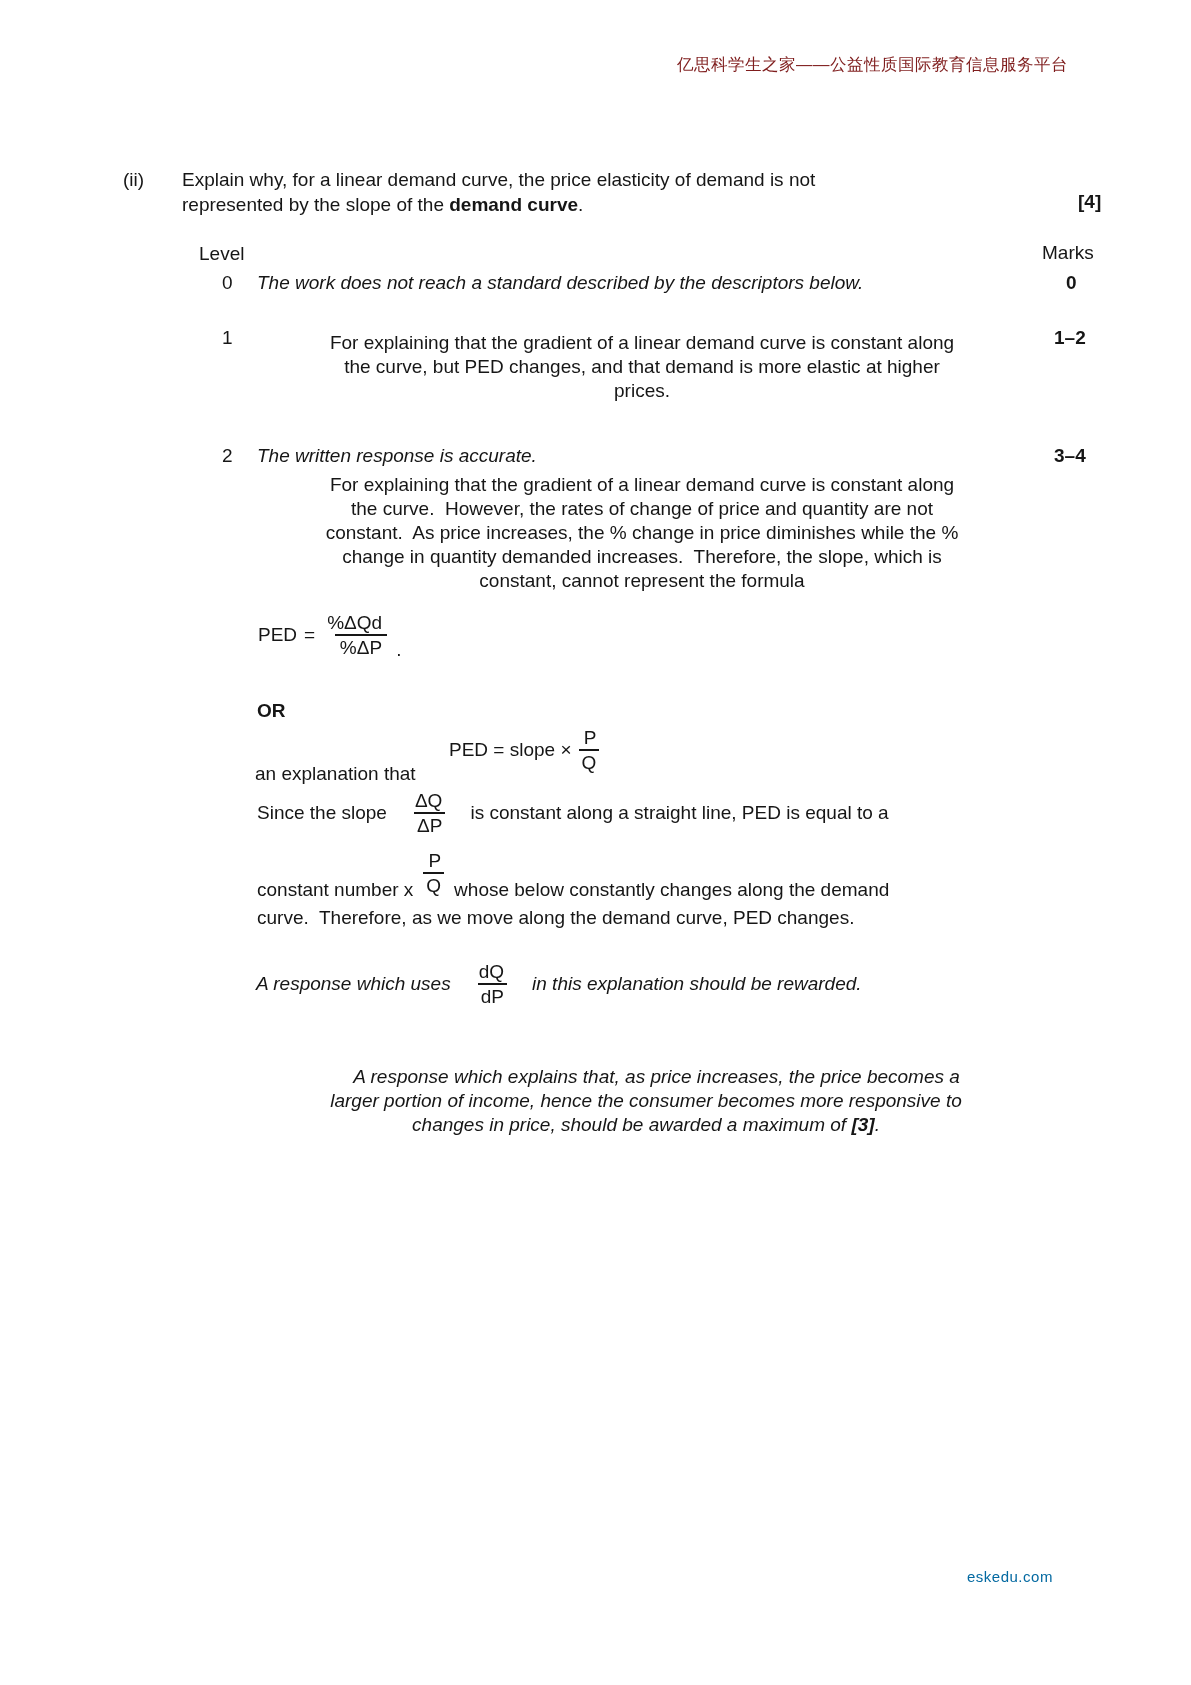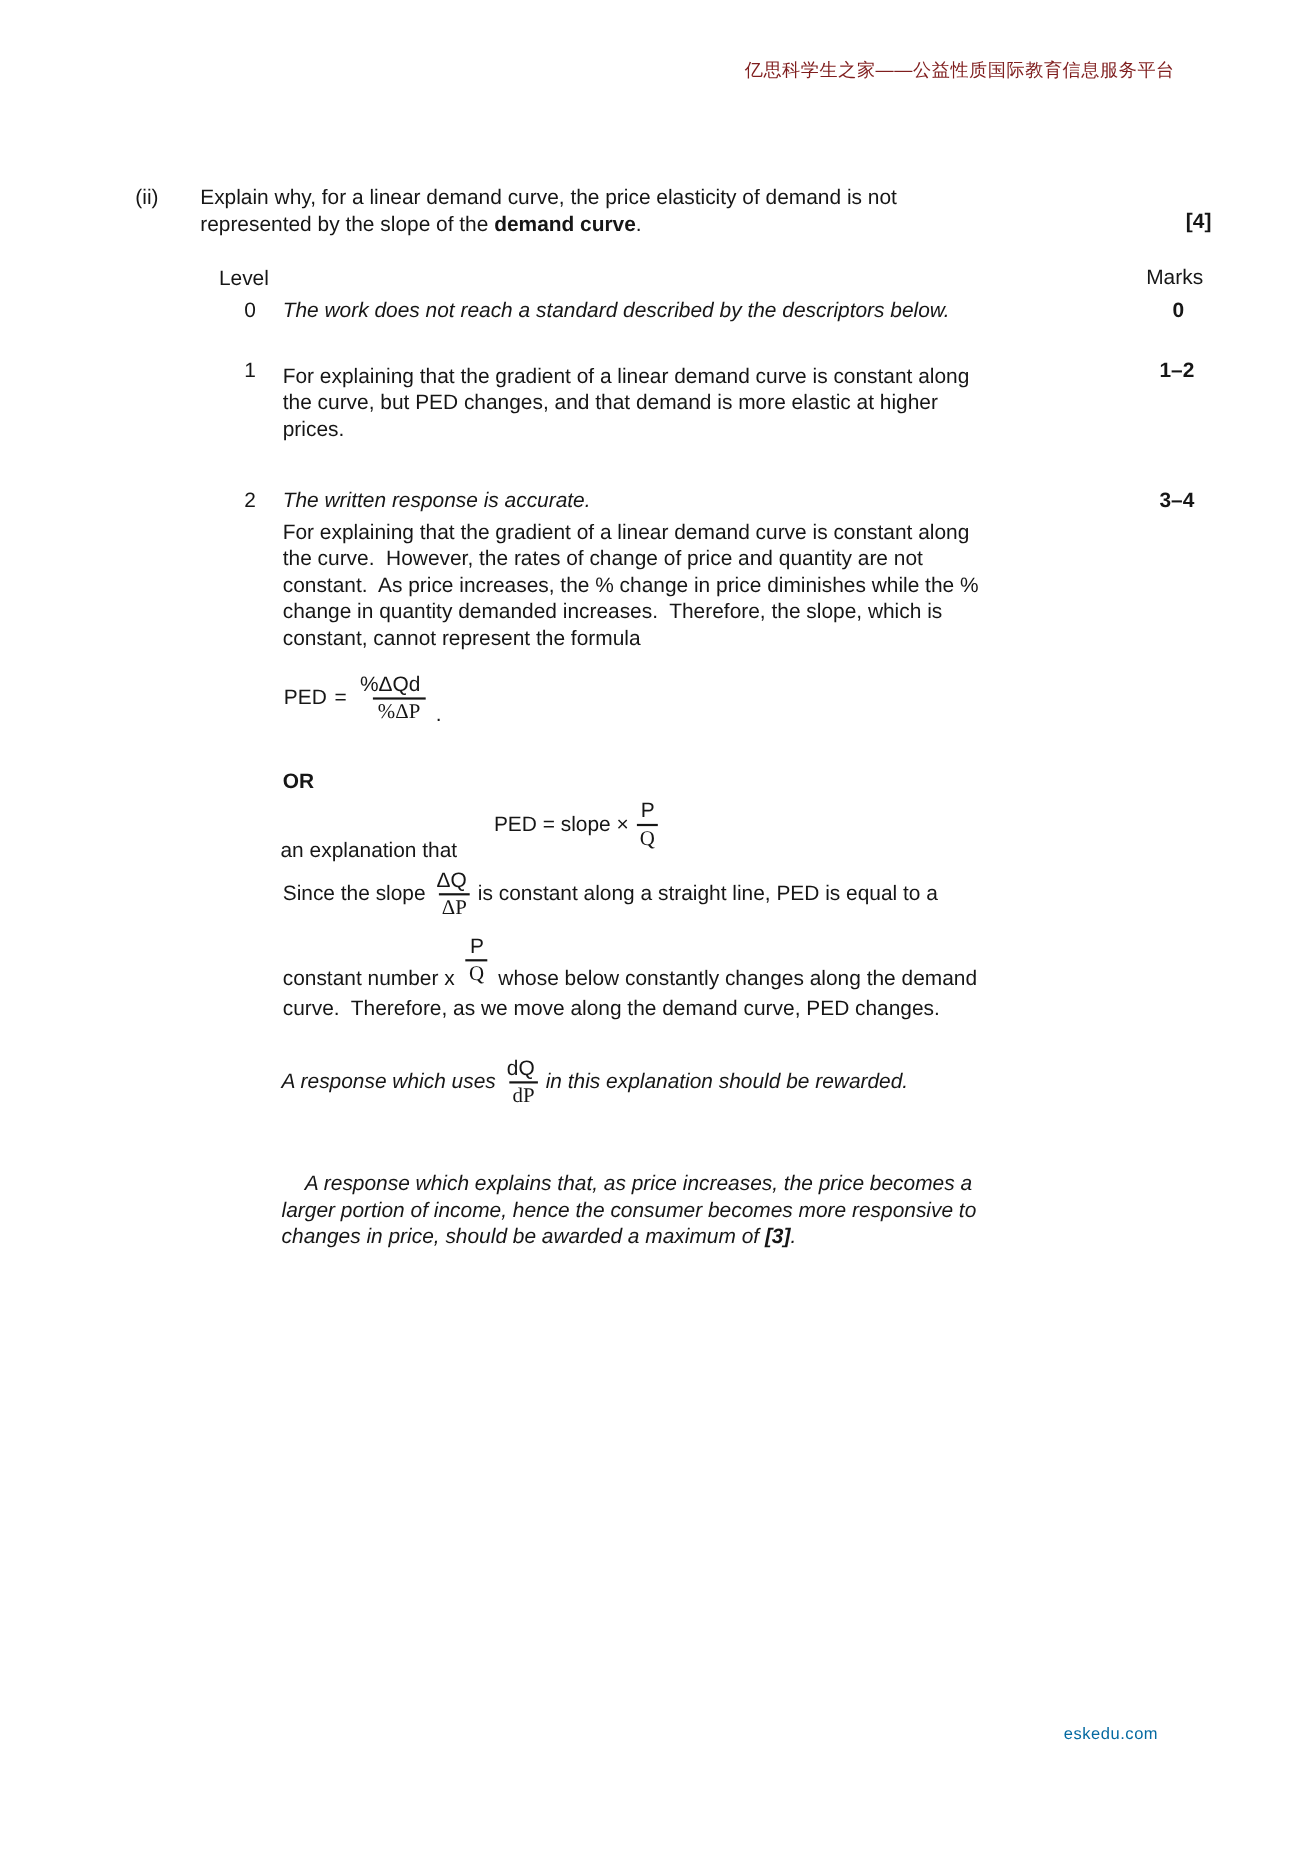--- a/index.html
+++ b/index.html
@@ -8,21 +8,21 @@
     position:relative;
     width:1191px; height:1685px;
     background:#ffffff;
     font-family:"Liberation Sans","DejaVu Sans",sans-serif;
     color:#161616;
     font-size:19px;
     line-height:24px;
     overflow:hidden;
   }
   .abs { position:absolute; }
-  .pre { white-space:pre-wrap; }
+  .pre { white-space:pre-wrap;text-align:center; }
   .italic { font-style:italic; }
   .bold { font-weight:bold; }
   .wm-header {
     font-size:16.5px; line-height:20px;
     color:#7f1d1d; letter-spacing:0.5px;
   }
   .wm-footer {
     font-size:15px; line-height:18px;
     color:#0369a1; letter-spacing:0.5px;
   }
@@ -31,24 +31,24 @@
   .desc-details { margin-top:5px; }
   .marks-val { font-weight:bold; }
   
   .formula {
     position:absolute;
     display:flex; align-items:center; gap:7px;
     font-size:19px; line-height:22px;
   }
   .frac { display:inline-flex; flex-direction:column; align-items:flex-end; }
   .frac .num { padding:0 5px 1px; line-height:21px; }
-  .frac .den { border-top:2px solid #161616; padding:1px 5px 0; line-height:21px;font-family:Liberation Serif, serif; }
+  .frac .den { border-top:2px solid #161616; padding:1px 5px 0; line-height:21px; }
   .frac.narrow .num, .frac.narrow .den { padding-left:3px; padding-right:3px; }
   .f-period { align-self:flex-end; margin-left:2px; margin-bottom:-3px; }
-  .inline-f { position:absolute; display:flex; align-items:center; gap:7px; line-height:24px; }
+  .inline-f { position:absolute; display:flex; align-items:center; gap:25px; line-height:24px; }
   .inline-f .frac { font-style:normal; }
   .raised-frac { margin-bottom:6px; margin-left:4px; margin-right:4px; }
 </style>
 </head>
 <body>
 
 <div class="page">
 
   <div class="abs wm-header" style="left:677px; top:54px;">亿思科学生之家——公益性质国际教育信息服务平台</div>
 

